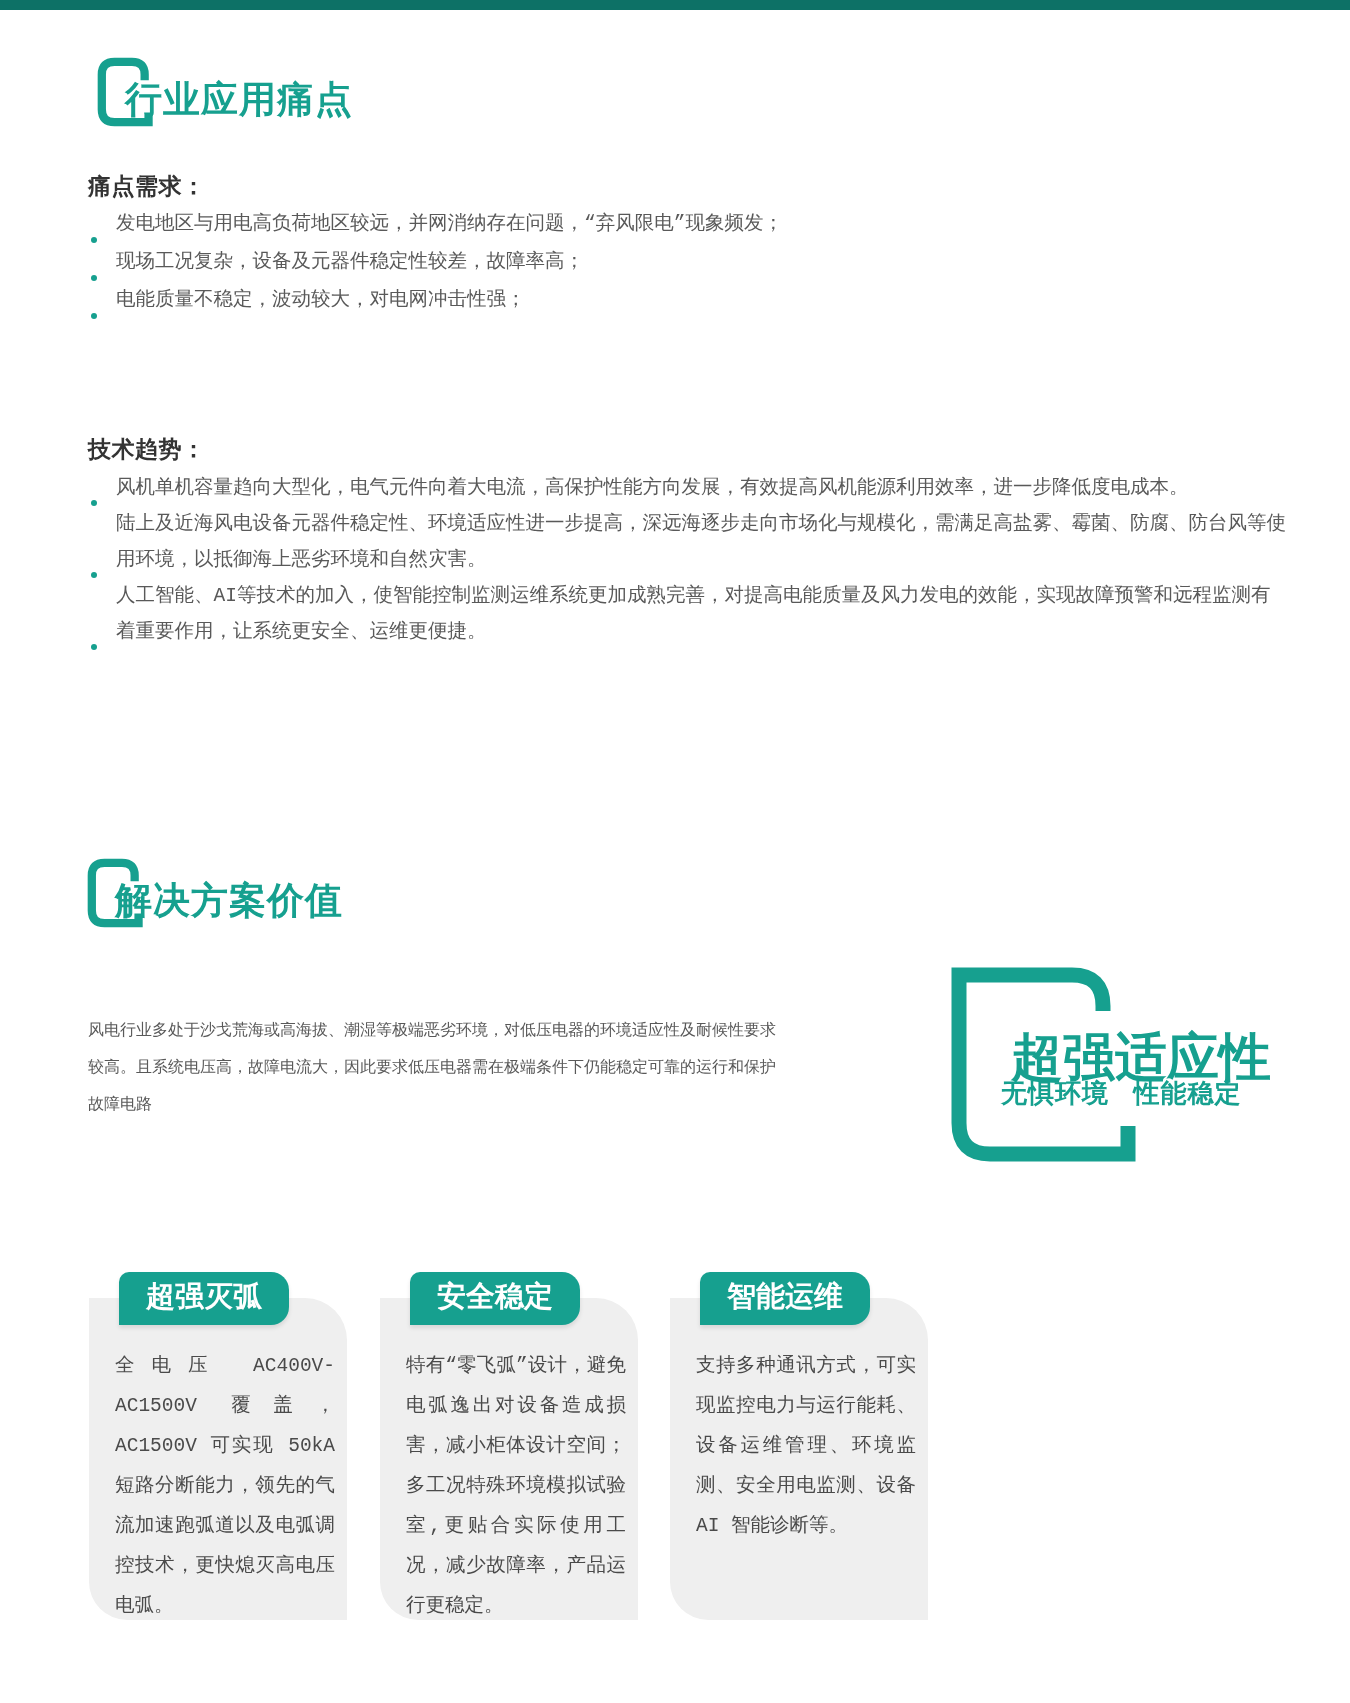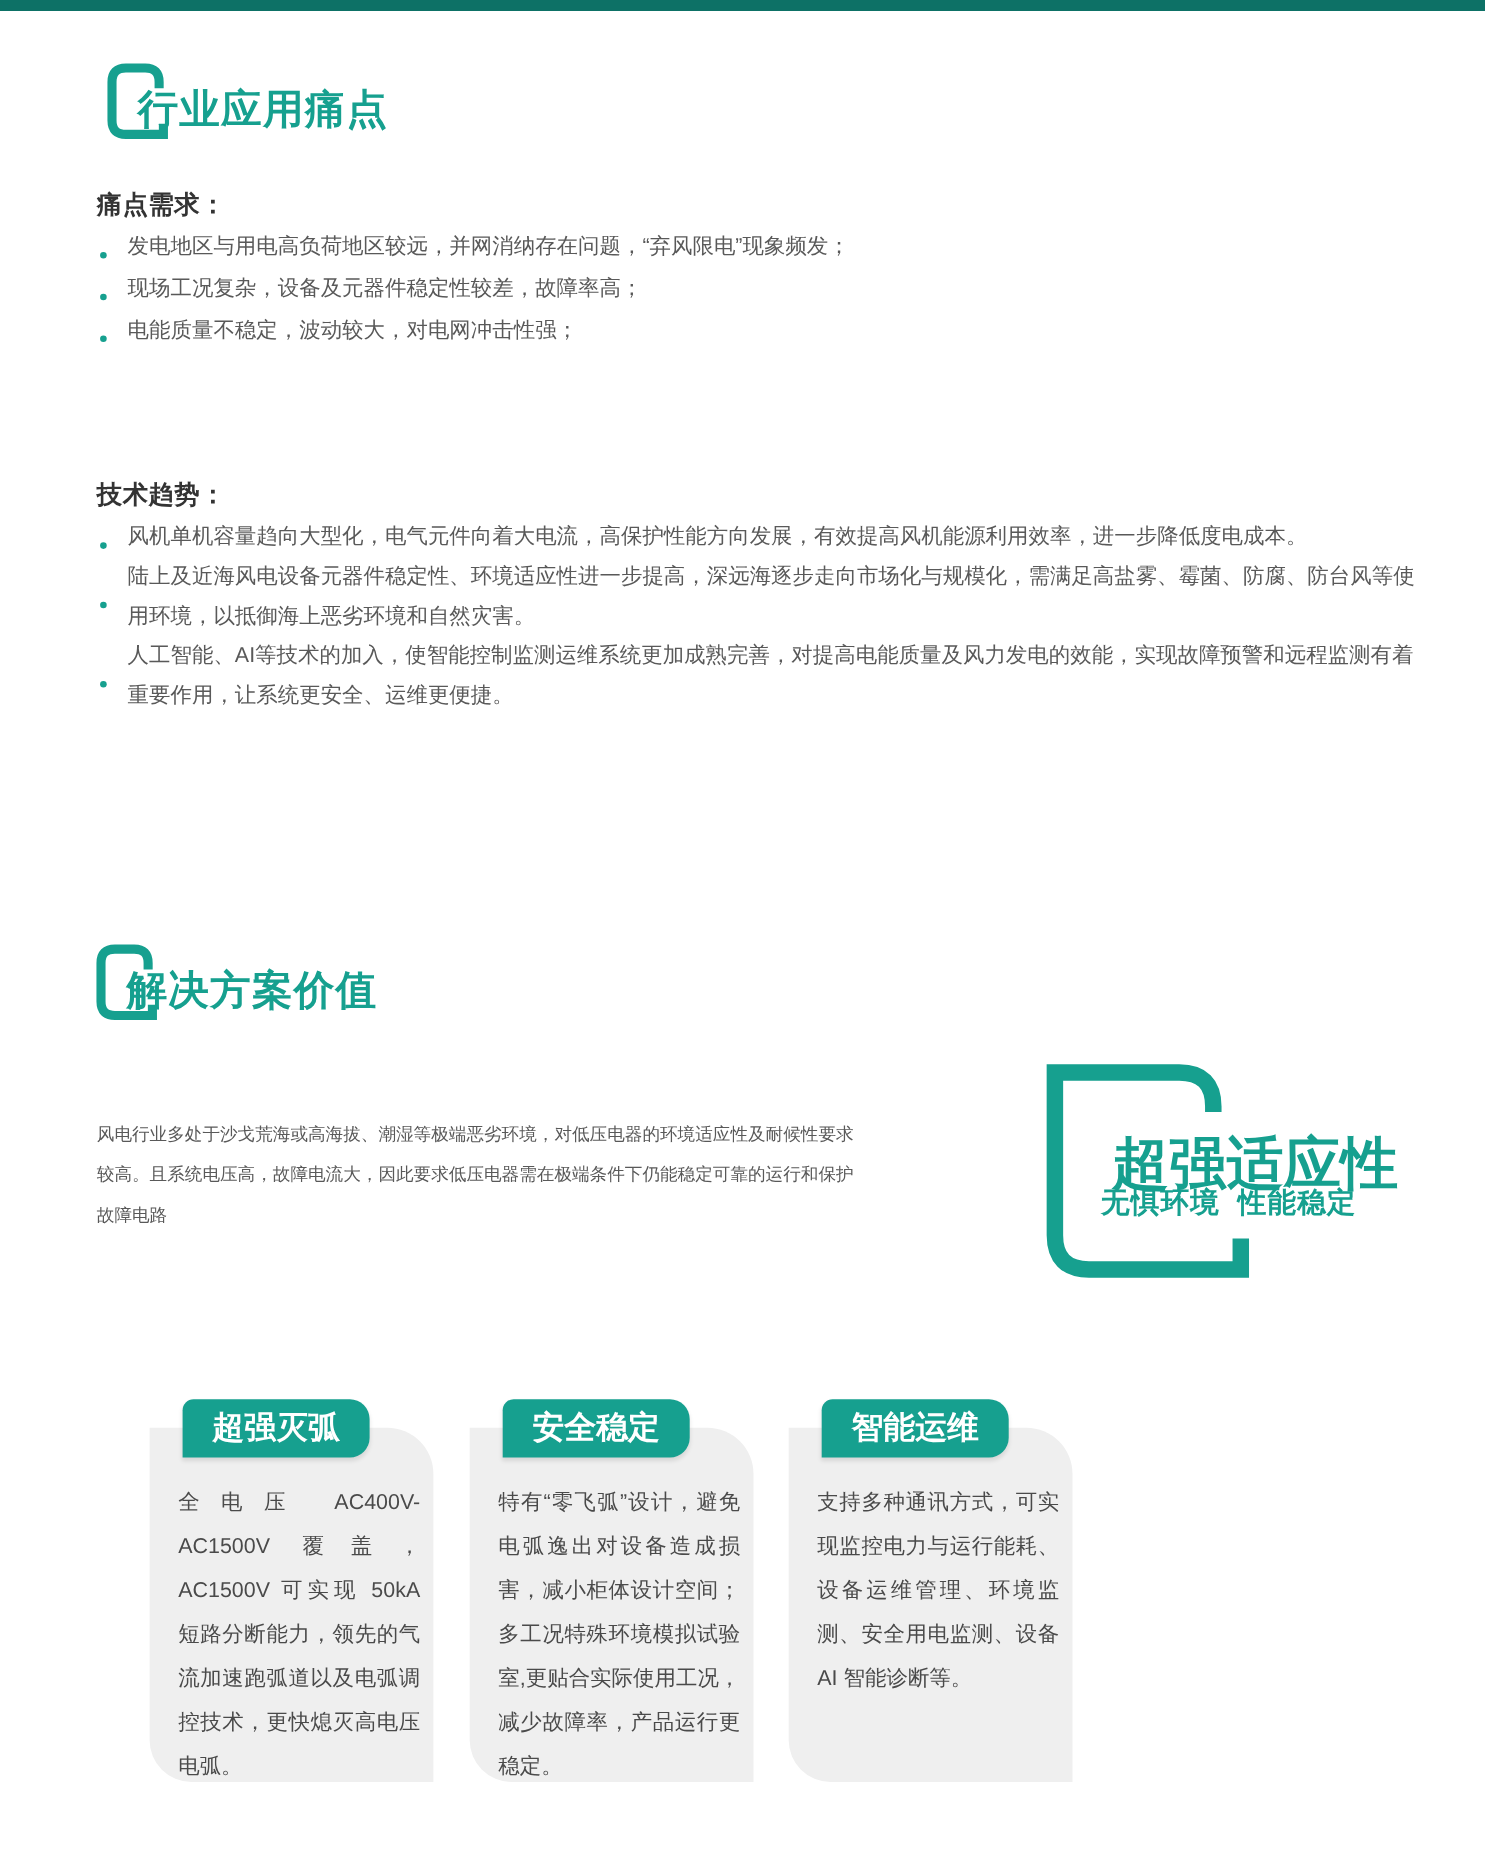--- a/index.html
+++ b/index.html
@@ -1,37 +1,37 @@
 <!DOCTYPE html>
 <html style="--accent: #16a08f; --top-bar: #0d7166; --card-bg: #efefef; --heading: #333333; --body-text: #595959; --card-text: #4a4a4a; --badge-text: #ffffff;"><head>
 <meta charset="utf-8">
 <style>
   html,body { margin:0; padding:0; }
   .page {
     position:relative; width:1350px; height:1703px; background:#ffffff;
-    overflow:hidden; font-family:Liberation Sans, sans-serif;
+    overflow:hidden; font-family:Liberation Mono, monospace;
   }
   .topbar {
     position:absolute; left:0; top:0; width:1350px; height:10px;
     background:var(--top-bar,#0d7166);
   }
   
   .section-header { position:absolute; height:80px; }
   .bracket { color:var(--accent,#16a08f); }
   .section-header .bracket { position:absolute; left:0; top:0; width:74px; height:74px; }
   .section-header h1 {
     position:absolute; left:30px; top:20px; margin:0; white-space:nowrap;
     font-size:37px; font-weight:bold; color:var(--accent,#16a08f); letter-spacing:1px;
   }
   .subhead {
     position:absolute; margin:0; font-size:23px; font-weight:bold;
     color:var(--heading,#333333); letter-spacing:0.5px;
   }
   .bullets { position:absolute; }
-  .bullet-row { display:flex; align-items:center; color:var(--body-text,#595959); }
+  .bullet-row { display:flex; align-items:flex-end; color:var(--body-text,#595959); }
   .bullet-row .dot {
     flex:none; width:6px; height:6px; border-radius:50%;
     background:var(--accent,#16a08f); margin:16px 19px 0 3px;
   }
   .demand .bullet-row { font-size:19.5px; line-height:38px; }
   .trend  { width:1200px; }
   .trend .bullet-row { font-size:19.5px; line-height:36px; }
   .trend .bullet-row .dot { margin-top:15px; }
   .solution-para {
     position:absolute; left:88px; top:1013px; width:700px; margin:0;
@@ -41,21 +41,21 @@
   .feature-bracket { position:absolute; left:950px; top:966px; width:186px; height:196px; }
   .feature-title {
     position:absolute; left:999px; top:1011px; margin:12px; white-space:nowrap;
     font-size:52px; font-weight:bold; color:var(--accent,#16a08f); letter-spacing:0;
   }
   .feature-subtitle {
     position:absolute; left:1001px; top:1076px; margin:0; white-space:nowrap;
     font-size:26px; font-weight:bold; color:var(--accent,#16a08f); word-spacing:8px; letter-spacing:1px;
   }
   
-  .card { position:absolute; top:1272px; width:258px;margin-left:47px; }
+  .card { position:absolute; top:1272px; width:258px; }
   .badge {
     position:absolute; left:30px; top:0; z-index:2; white-space:nowrap;
     background:var(--accent,#16a08f); color:var(--badge-text,#ffffff);
     font-size:29px; font-weight:bold; line-height:53px; padding:0 27px;
     border-radius:10px 18px 18px 0; box-shadow:0 3px 4px rgba(0,0,0,0.10);
   }
   .panel {
     margin-top:26px; height:322px; box-sizing:border-box;
     background:var(--card-bg,#efefef); border-radius:0 42px 0 38px;
     padding:48px 12px 0 26px;

